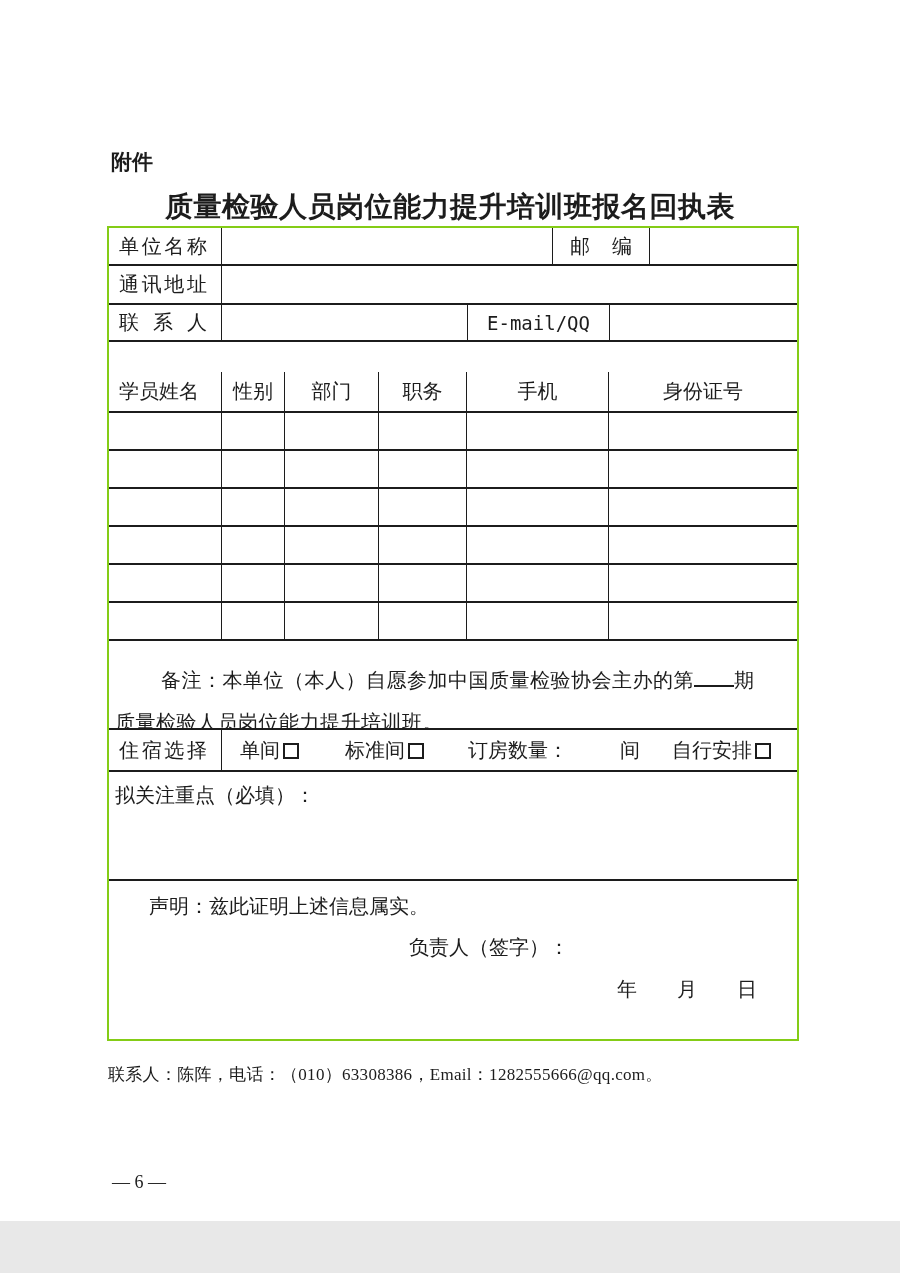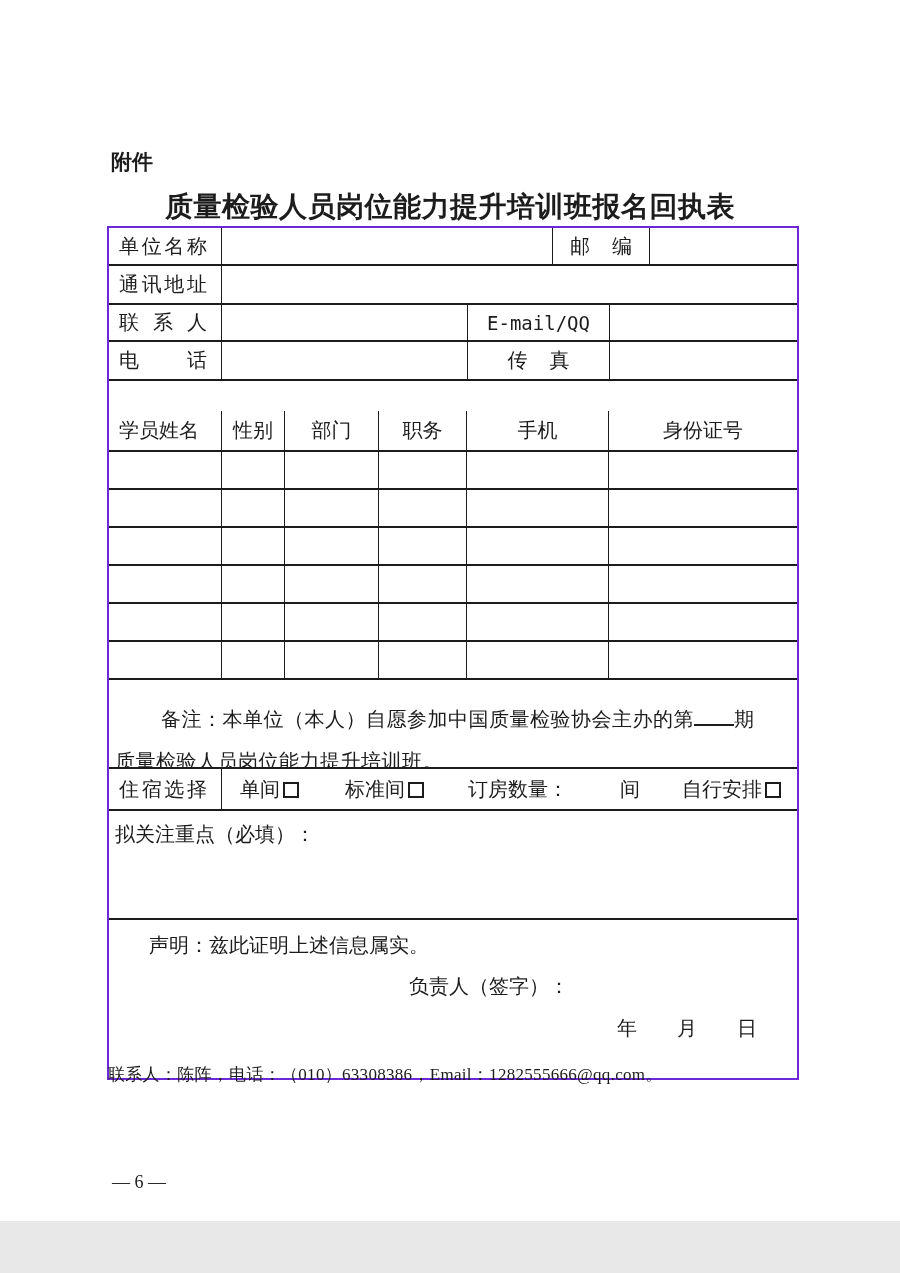--- a/index.html
+++ b/index.html
@@ -13,21 +13,21 @@
     position:absolute; left:111px; top:148px;
     font-size:21px; font-weight:700;
     font-family:"Liberation Sans","DejaVu Sans",sans-serif;
   }
   .doc-title {
     position:absolute; left:0; top:188px; width:100%;
     text-align:center; font-size:28px; font-weight:700; letter-spacing:0.5px;
   }
   .form-table {
     position:absolute; left:107px; top:226px; width:692px;
-    border:2px solid #6d28d9;
+    border:2px solid #84cc16;
   }
   .trow { display:flex; border-bottom:2px solid #1c1c1c; align-items:stretch; }
   .trow.no-bb { border-bottom:none; }
   .cell {
     border-right:1px solid #1c1c1c;
     display:flex; align-items:center;
     font-size:20px; overflow:hidden;
   }
   .cell:last-child { border-right:none; }
   .cell.lbl { padding-left:10px; }
@@ -52,21 +52,21 @@
   .remark-cell { padding:18px 6px; line-height:42px; letter-spacing:0.5px; }
   .remark-line1 { text-indent:46px; white-space:nowrap; }
   .blank-line { display:inline-block; width:40px; border-bottom:2px solid #1c1c1c; height:1.1em; vertical-align:baseline; }
   .checkbox {
     display:inline-block; width:16px; height:16px;
     border:2px solid #1c1c1c; margin-left:3px; vertical-align:-2px; background:#fff;
   }
   .accom-content { padding-left:6px; }
   .accom-item { white-space:nowrap; }
   .m46 { margin-left:46px; } .m44 { margin-left:44px; }
-  .m52 { margin-left:52px; } .m32 { margin-left:42px; }
+  .m52 { margin-left:52px; } .m32 { margin-left:32px; }
   .focus-cell { padding:10px 6px; align-items:flex-start; display:block; }
   .decl-line1 { margin:12px 16px 0 40px; }
   .decl-line2 { margin:17px 0 0 300px; }
   .decl-line3 { margin:14px 0 0 300px; }
   .decl-date  { margin-top:15px; text-align:right; padding-right:40px; white-space:pre; }
   .footer-contact {
     position:absolute; left:108px; top:1063px;
     font-size:17px; letter-spacing:0.3px;
   }
   .page-number {
@@ -111,30 +111,20 @@
         <span class="jl w88j">联系人</span>
       </div>
       <div class="cell w246"></div>
       <div class="cell ctr w142 email-font">
         <span>E-mail/QQ</span>
       </div>
       <div class="cell grow"></div>
     </div>
 
     
-    <div class="trow h39">
-      <div class="cell lbl w113">
-        <span class="jl w88j">电话</span>
-      </div>
-      <div class="cell w246"></div>
-      <div class="cell ctr w142">
-        <span class="jl w62j">传真</span>
-      </div>
-      <div class="cell grow"></div>
-    </div>
 
     
     <div class="trow h41">
       <div class="cell lbl w113">
         <span>学员姓名</span>
       </div>
       <div class="cell ctr w63">
         <span>性别</span>
       </div>
       <div class="cell ctr w94">

